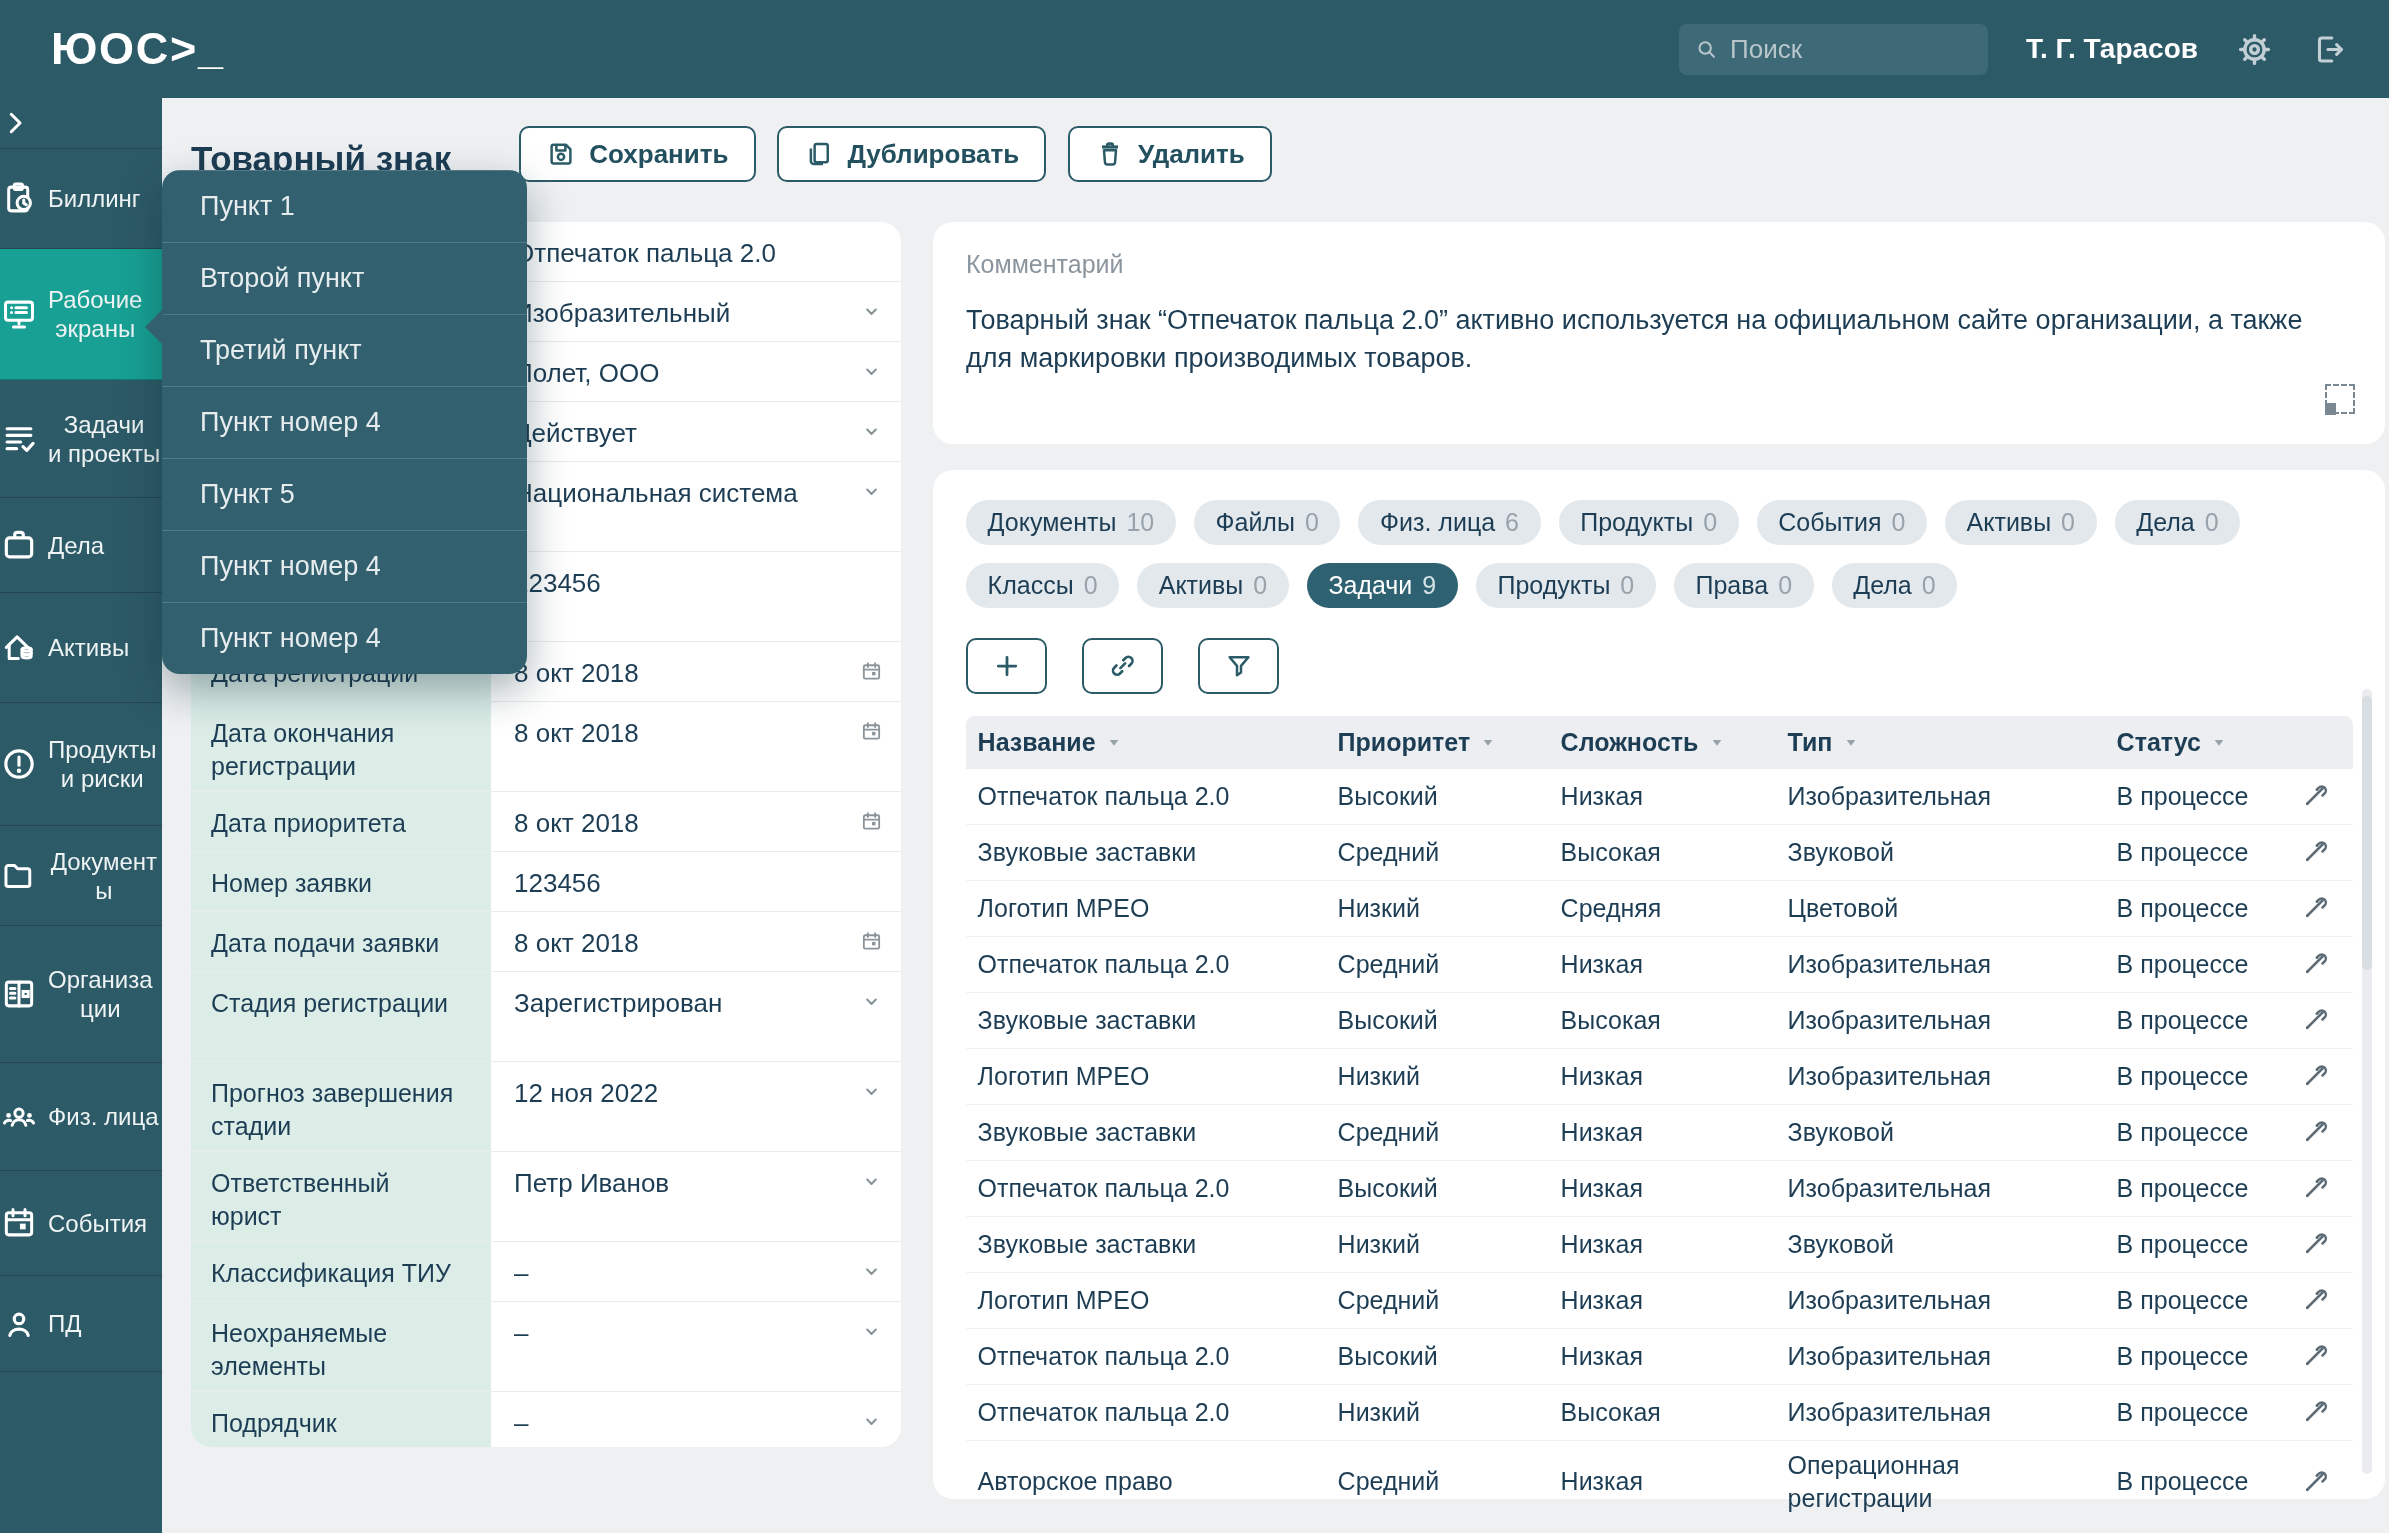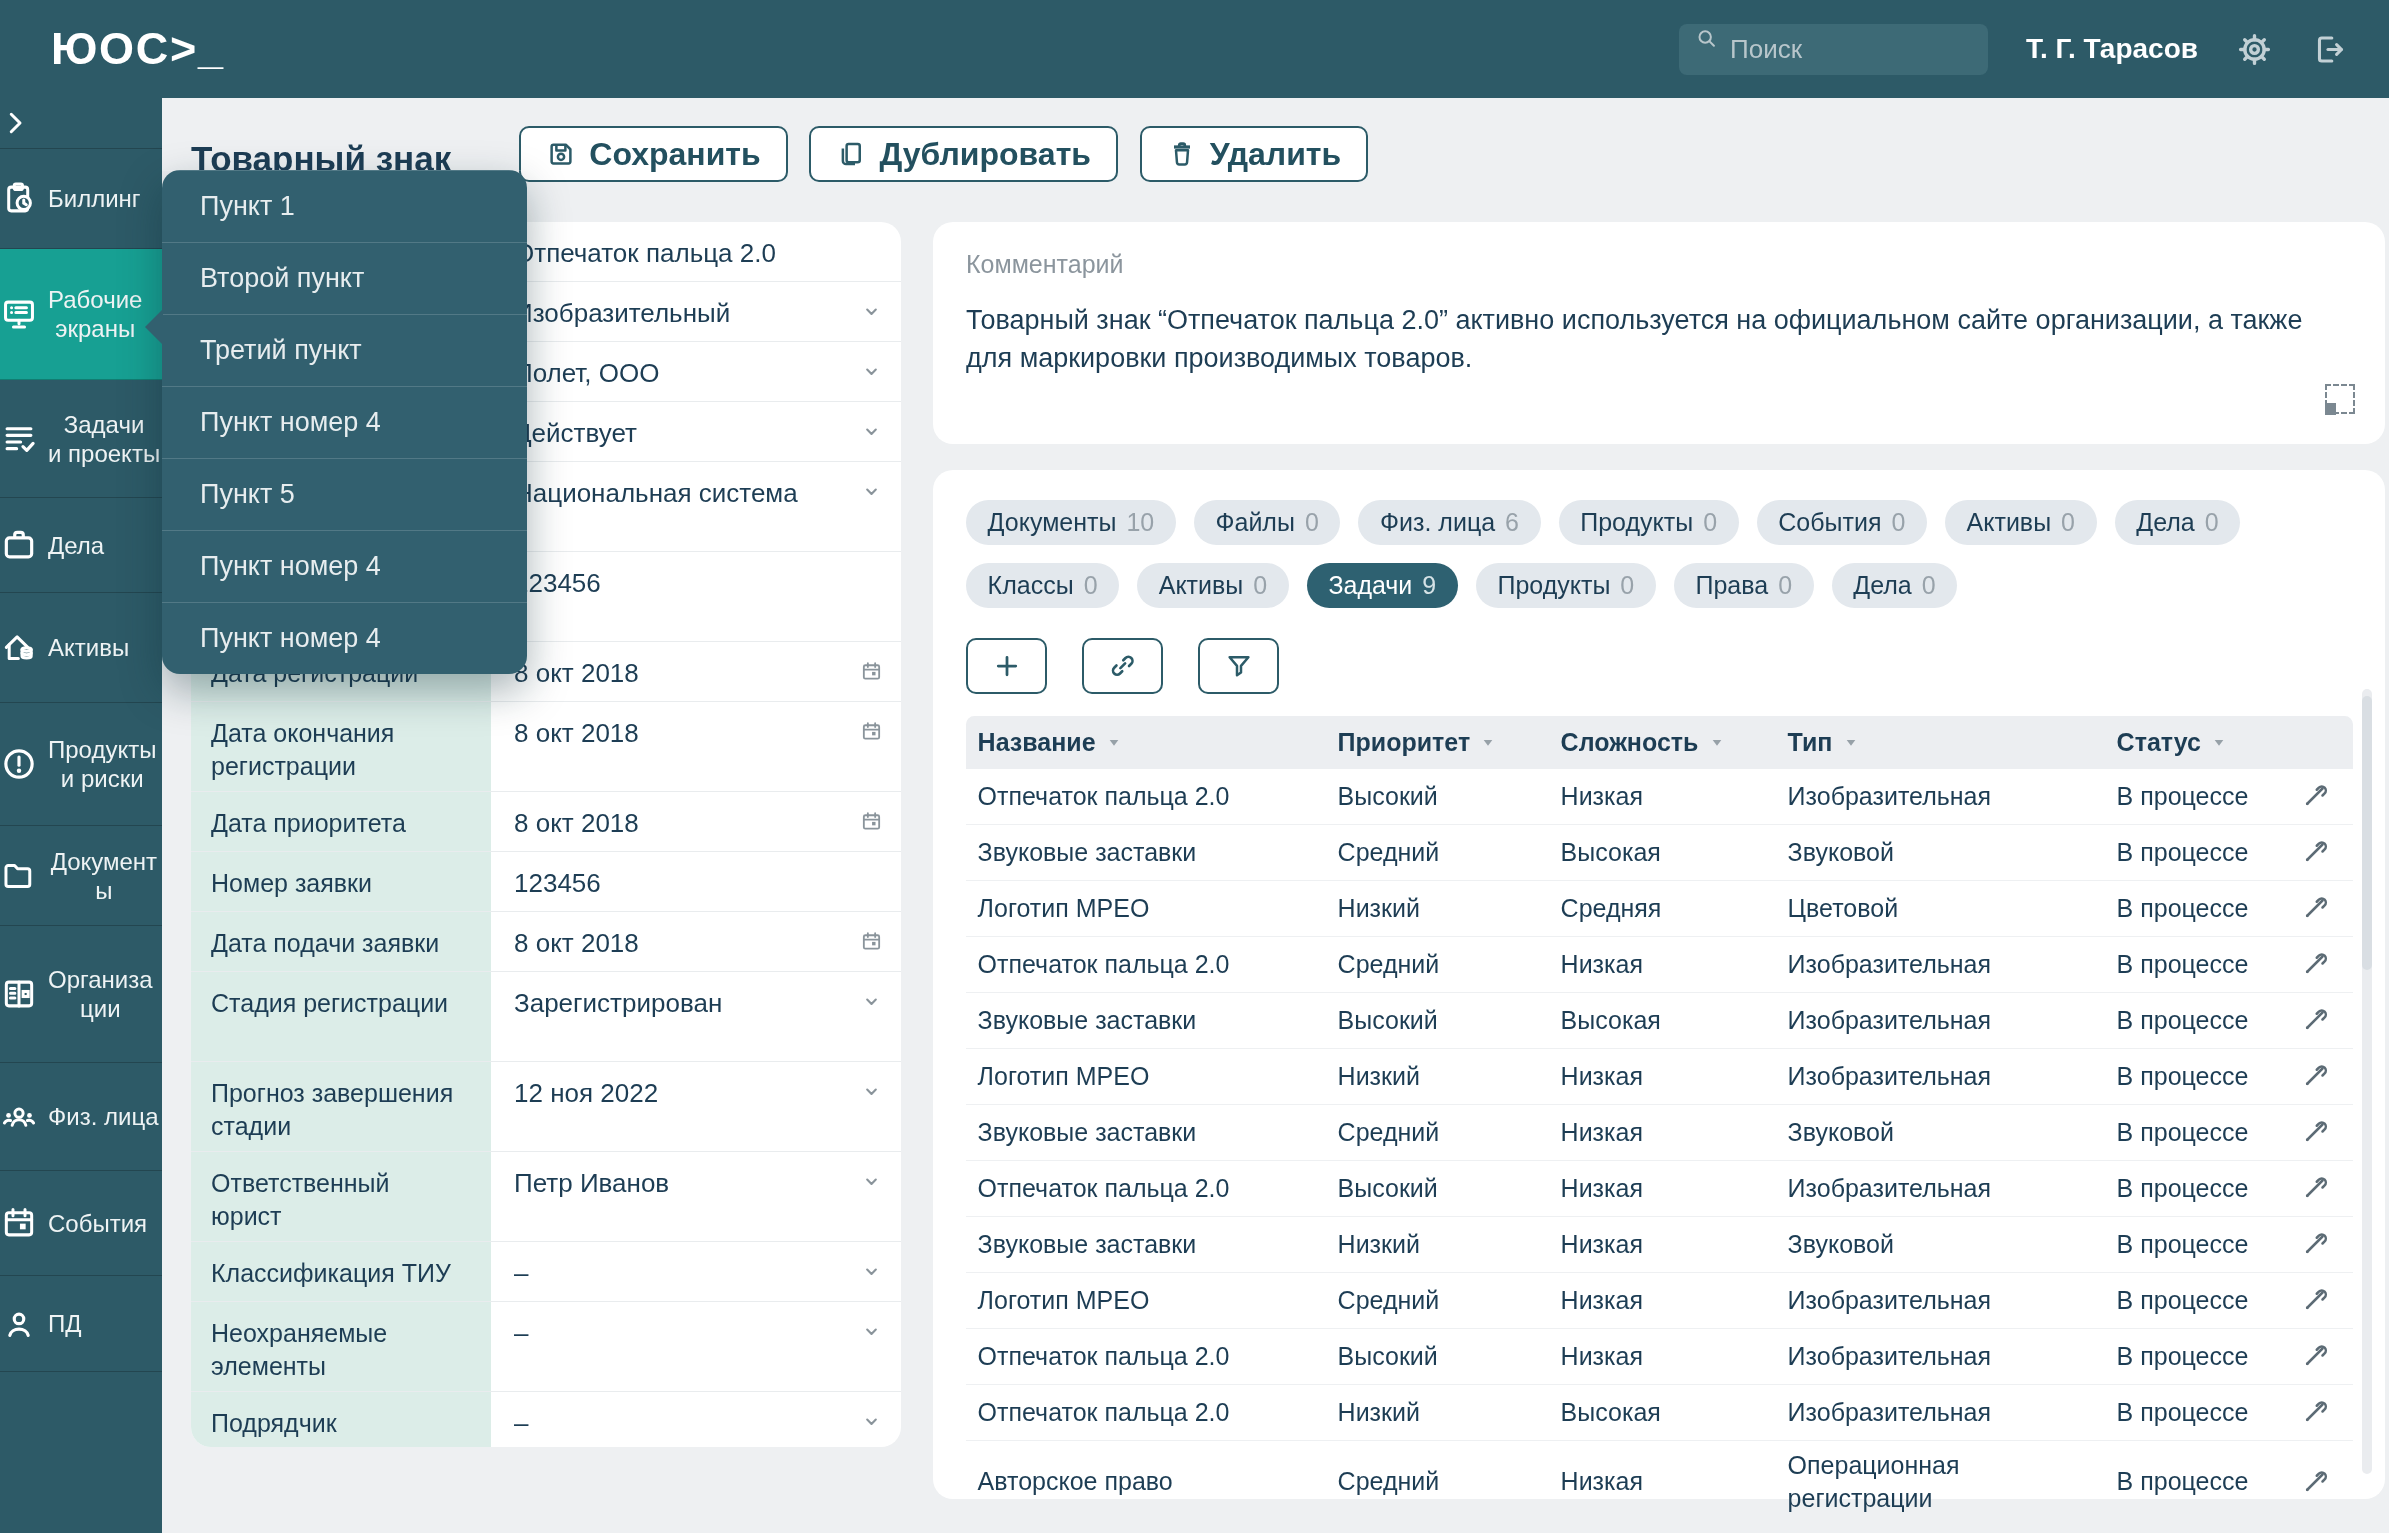--- a/index.html
+++ b/index.html
@@ -12,21 +12,21 @@
 
   
   .topbar {
     position:absolute; left:0; top:0; width:2389px; height:98px;
     background:#2d5a67; display:flex; align-items:center; z-index:70;
   }
   .logo { color:#fff; font-size:45px; font-weight:700; letter-spacing:1.7px; margin-left:51px; }
   .topbar-right { position:absolute; right:41px; display:flex; align-items:center; gap:38px; }
   .searchbox {
     width:309px; height:51px; background:#3d6a76; border-radius:8px;
-    display:flex; padding:0 15px; gap:11.6px;
+    display:flex; align-items:center; padding:0 15px; gap:11.6px;
   }
   .searchbox svg { color:#b8c6cb; }
   .searchbox input {
     background:transparent; border:none; outline:none; width:100%;
     font-family:inherit; font-size:26px; color:#e8eef0;
   }
   .searchbox input::placeholder { color:#b8c6cb; }
   .username { color:#fff; font-size:28px; font-weight:700; white-space:nowrap; }
   .top-ico { color:#c2d0d5; cursor:pointer; }
 
@@ -48,21 +48,21 @@
 
   
   .page-title {
     position:absolute; left:191px; top:139px; font-size:35px; font-weight:700;
     color:#1d3d54; z-index:10;
   }
   .top-actions { position:absolute; left:519px; top:126px; display:flex; gap:21.6px; z-index:10; }
   .btn {
     height:56px; background:#fff; border:2.5px solid #2c5b68; border-radius:10px;
     display:flex; align-items:center; gap:13.3px; padding:0 25px;
-    font-size:32px; font-weight:700; color:#23505f; cursor:pointer;
+    font-size:26px; font-weight:700; color:#23505f; cursor:pointer;
   }
   .btn svg { color:#2c5b68; }
 
   
   .form-card {
     position:absolute; left:191px; top:222px; width:710px; height:1225px;
     background:#fff; border-radius:20px; overflow:hidden; z-index:5;
   }
   .fr { display:flex; height:60px; border-bottom:1.7px solid #e9ecee; }
   .fr.tall { height:90px; }

